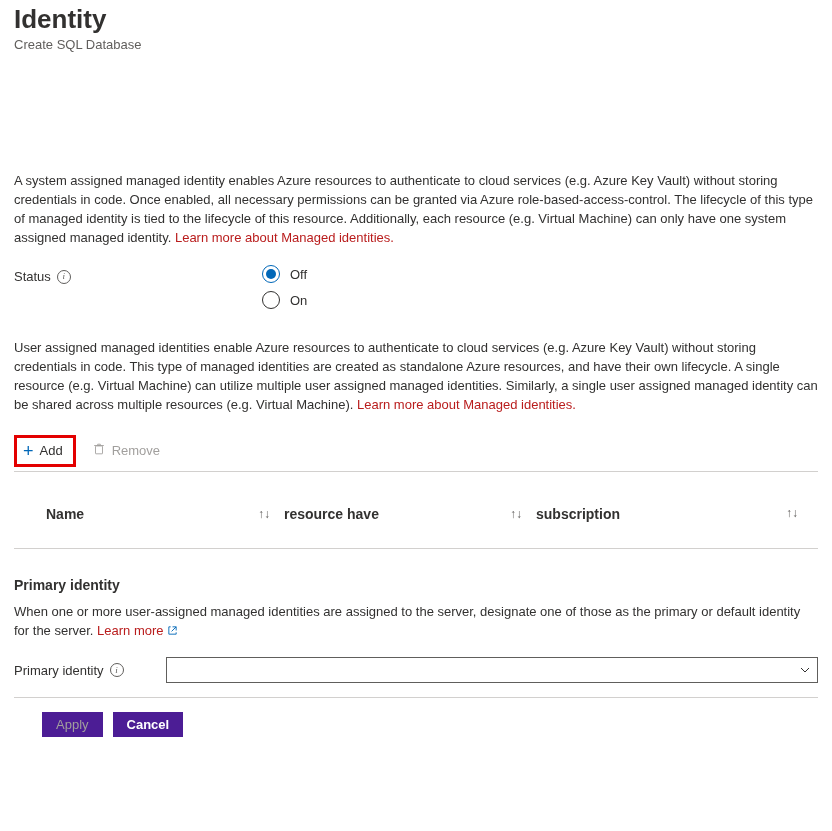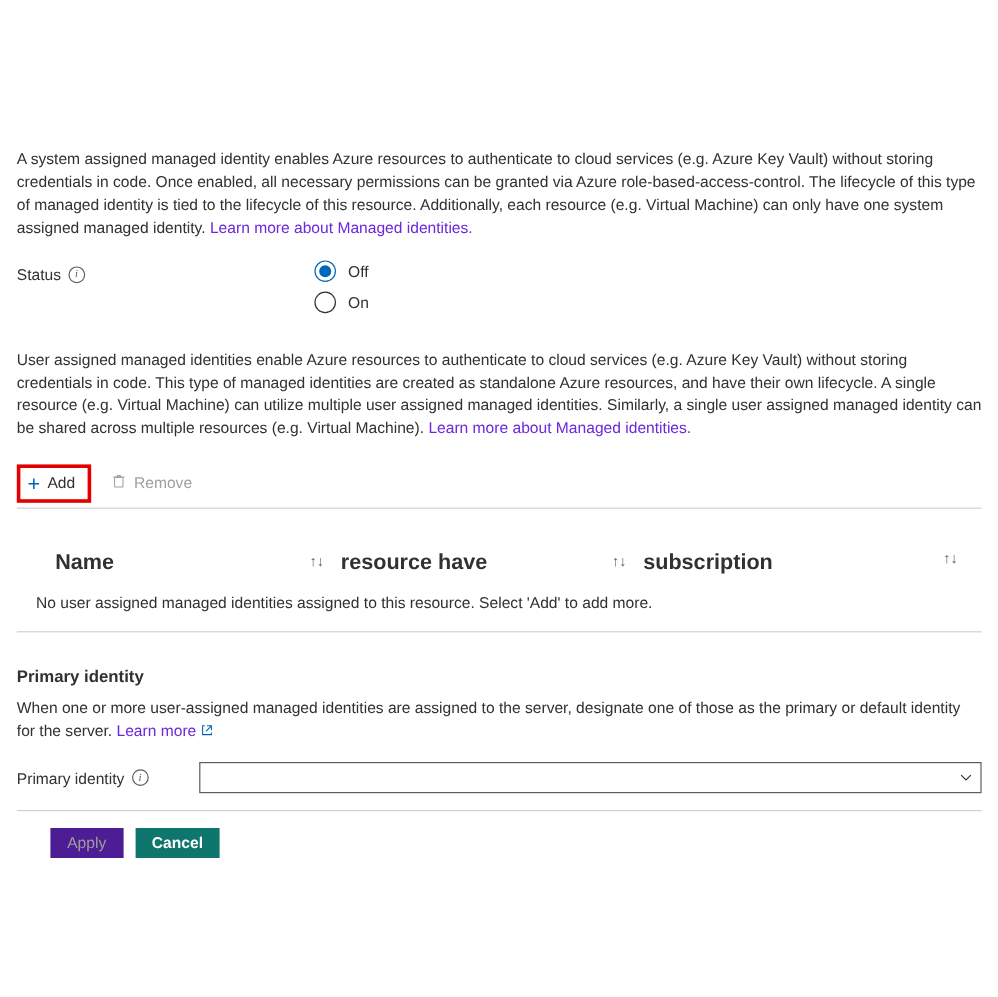--- a/index.html
+++ b/index.html
@@ -30,21 +30,21 @@
     font-size: 14px;
     font-weight: 600;
     margin: 0 0 10px 0;
   }
   .body-text {
     font-size: 13px;
     line-height: 1.45;
     margin: 0 0 18px 0;
   }
   .link {
-    color: #6d28d9;
+    color: #b91c1c;
     text-decoration: none;
     cursor: pointer;
   }
   .status-row {
     display: flex;
     align-items: flex-start;
     margin-bottom: 30px;
   }
   .status-label-col {
     width: 248px;
@@ -131,21 +131,21 @@
     padding-bottom: 16px;
   }
   .table-head-row {
     display: flex;
     align-items: center;
     padding: 0 6px 10px 32px;
   }
   .col-name { width: 238px; display:flex; align-items:center;}
   .col-rg   { width: 252px; display:flex; align-items:center;}
   .col-sub  { flex: 1;       display:flex; }
-  .col-label { font-weight: 600; font-size: 18px; }
+  .col-label { font-weight: 600; font-size: 14px; }
   .sort-icon {
     margin-left: auto;
     color: #605e5c;
     font-size: 12px;
     padding-right: 14px;
   }
   .empty-row {
     padding: 6px 0 0 16px;
     font-size: 13px;
   }
@@ -187,34 +187,36 @@
     padding: 5px 14px;
     border: none;
     cursor: pointer;
   }
   .btn-apply {
     background: #4c1d95;
     color: #a19f9d;
     cursor: default;
   }
   .btn-cancel {
-    background: #0f766e;
+    background: #4c1d95;
     color: #ffffff;
     font-weight: 600;
   }
   .ext-link-icon {
     display:inline-block;
     vertical-align: -1px;
   }
 </style>
 </head>
 <body>
 
 <div class="page">
 
+  <h1 class="page-title">Identity</h1>
+  <div class="page-subtitle">Create SQL Database</div>
 
   <div class="gap-lg"></div>
 
   <p class="body-text">
     <span>A system assigned managed identity enables Azure resources to authenticate to cloud services (e.g. Azure Key Vault) without storing credentials in code. Once enabled, all necessary permissions can be granted via Azure role-based-access-control. The lifecycle of this type of managed identity is tied to the lifecycle of this resource. Additionally, each resource (e.g. Virtual Machine) can only have one system assigned managed identity. </span><a class="link">Learn more about Managed identities.</a>
   </p>
 
   <div class="status-row">
     <div class="status-label-col">
       <span>Status</span>
@@ -263,21 +265,20 @@
       </div>
       <div class="col-rg">
         <span class="col-label">resource have</span>
         <span class="sort-icon">↑↓</span>
       </div>
       <div class="col-sub">
         <span class="col-label">subscription</span>
         <span class="sort-icon">↑↓</span>
       </div>
     </div>
-    <div class="empty-row">No user assigned managed identities assigned to this resource. Select 'Add' to add more.</div>
   </div>
 
   <div class="primary-section">
     <h3 class="section-head">Primary identity</h3>
     <p class="body-text" style="margin-bottom:0">
       <span>When one or more user-assigned managed identities are assigned to the server, designate one of those as the primary or default identity for the server. </span><a class="link"><span>Learn more</span>&nbsp;<span class="ext-link-icon"><svg width="11" height="11" viewBox="0 0 12 12" fill="none" stroke="#0067b8" stroke-width="1">
               <path d="M4 2 H2 V10 H10 V8"></path>
               <path d="M6 2 H10 V6"></path>
               <path d="M10 2 L5 7"></path>
             </svg></span></a>

